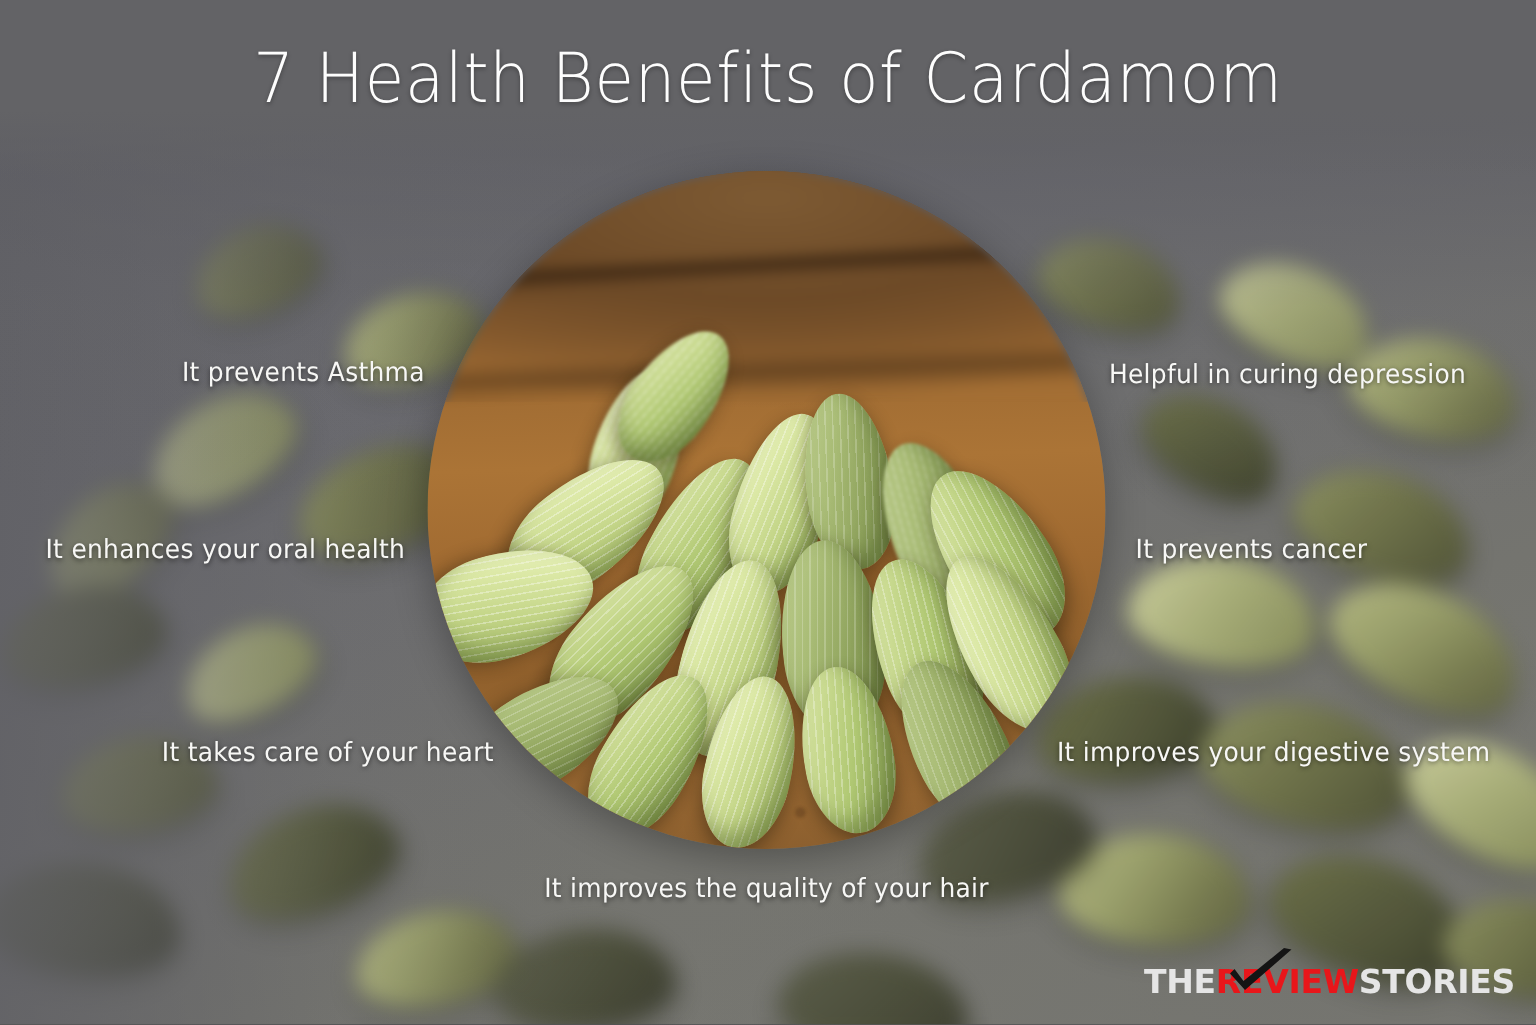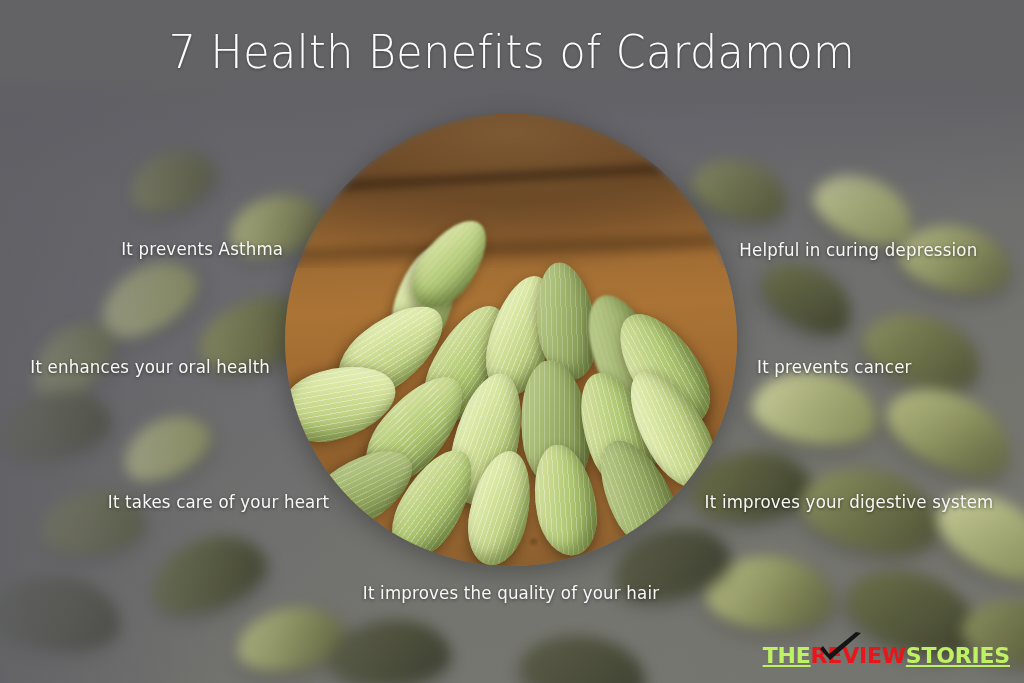--- a/index.html
+++ b/index.html
@@ -141,21 +141,21 @@
   
   .logo{
     position:absolute;right:14px;bottom:16px;
     font-family:"DejaVu Sans", sans-serif;
     font-size:22px;
     font-weight:bold;
     letter-spacing:-.2px;
     white-space:nowrap;
     line-height:1;
   }
-  .logo .the,.logo .stories{color:#bef264;font-weight:bold;text-decoration:underline;}
+  .logo .the,.logo .stories{color:#e5e5e5;font-weight:bold;}
   .logo .review{color:#e8161a;font-weight:bold;}
   .logo-wrap{position:relative;display:inline-block;}
   .tick{
     position:absolute;
     left:56px;top:-13px;
     width:44px;height:30px;
     pointer-events:none;
   }
 </style>
 </head>

